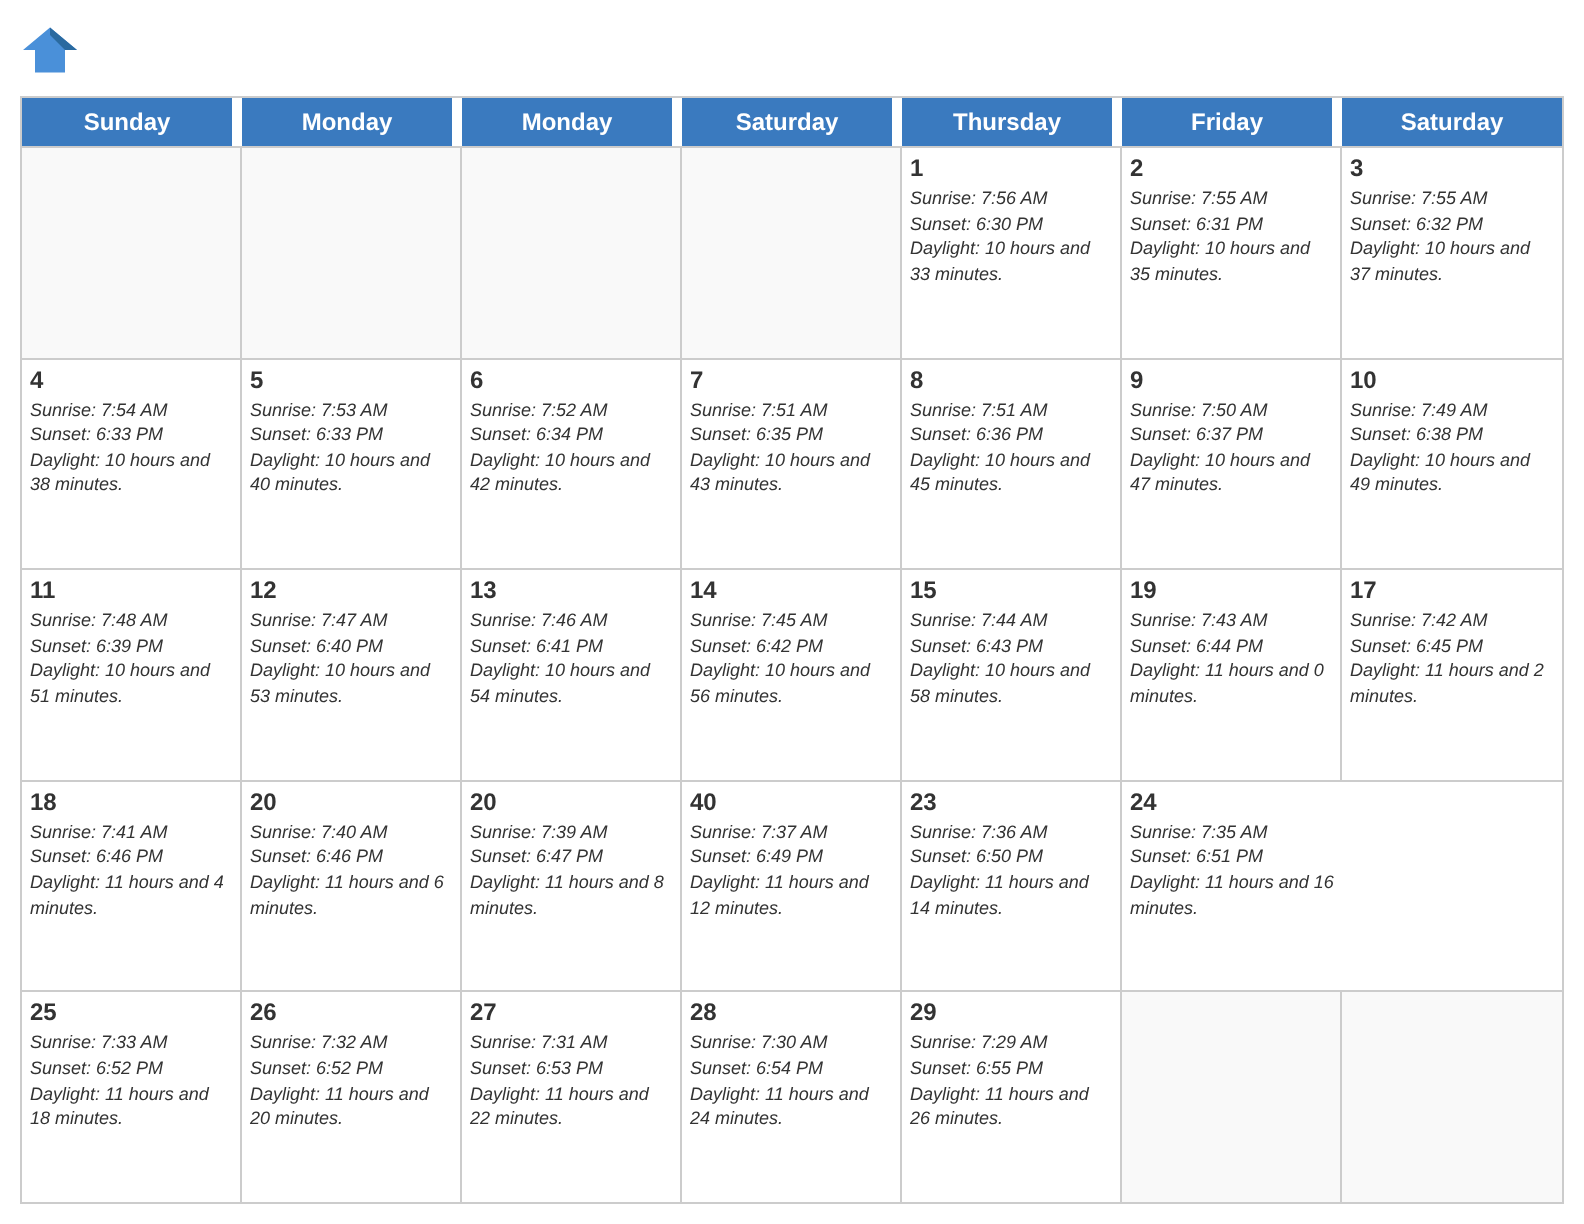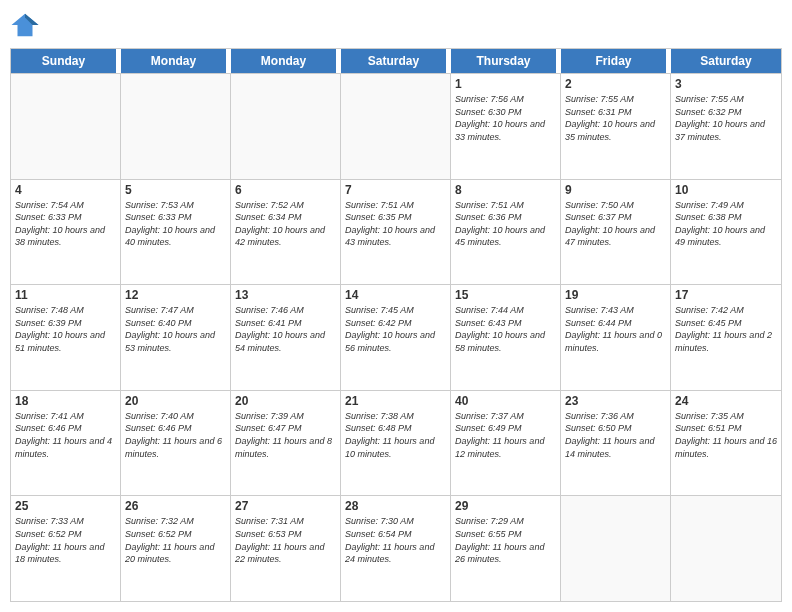--- a/index.html
+++ b/index.html
@@ -265,26 +265,20 @@
           Sunrise: 7:40 AM<br>Sunset: 6:46 PM<br>Daylight: 11 hours and 6 minutes.
         </div>
           </div>
           <div class="cal-cell">
             <span class="day-num">20</span>
         <div class="day-info">
           Sunrise: 7:39 AM<br>Sunset: 6:47 PM<br>Daylight: 11 hours and 8 minutes.
         </div>
           </div>
           <div class="cal-cell">
-            <span class="day-num">21</span>
-        <div class="day-info">
-          Sunrise: 7:38 AM<br>Sunset: 6:48 PM<br>Daylight: 11 hours and 10 minutes.
-        </div>
-          </div>
-          <div class="cal-cell">
             <span class="day-num">40</span>
         <div class="day-info">
           Sunrise: 7:37 AM<br>Sunset: 6:49 PM<br>Daylight: 11 hours and 12 minutes.
         </div>
           </div>
           <div class="cal-cell">
             <span class="day-num">23</span>
         <div class="day-info">
           Sunrise: 7:36 AM<br>Sunset: 6:50 PM<br>Daylight: 11 hours and 14 minutes.
         </div>

